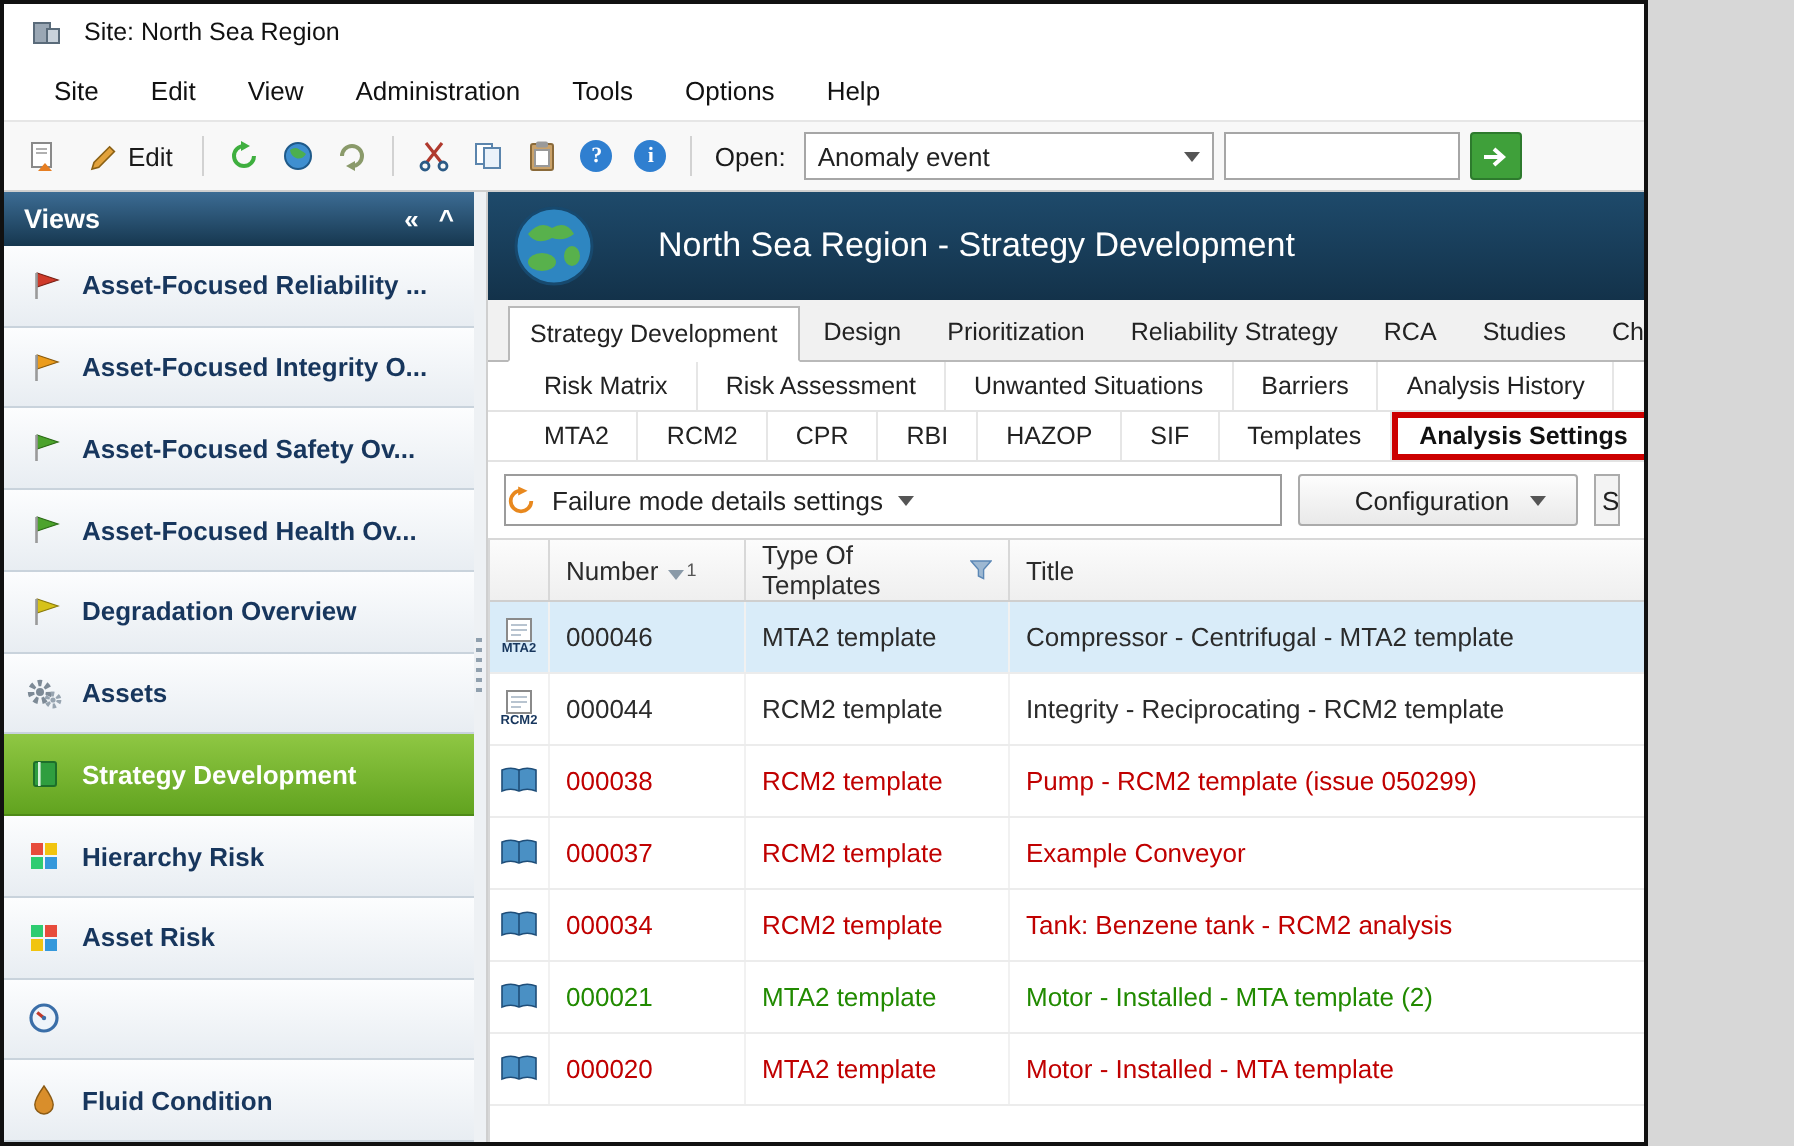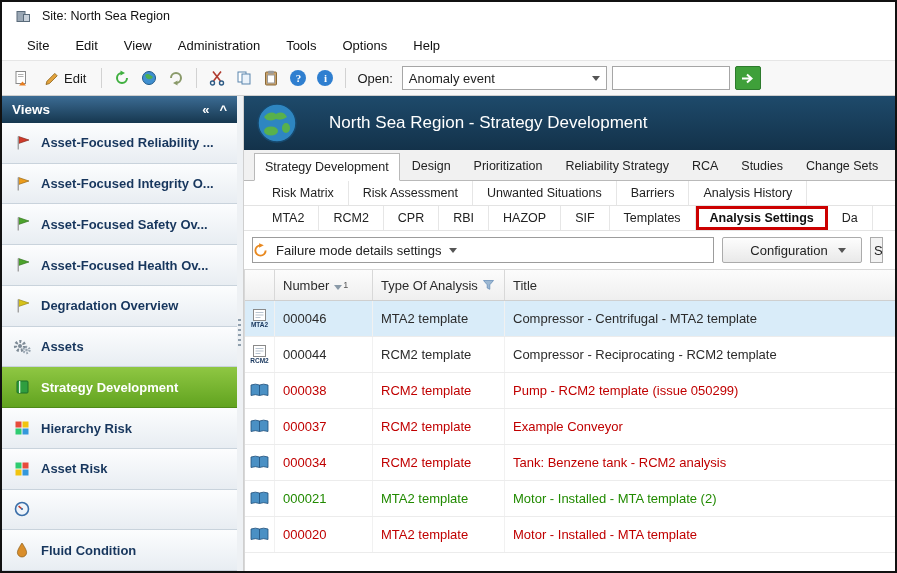--- a/index.html
+++ b/index.html
@@ -1,16 +1,16 @@
 <!DOCTYPE html>
 <html><head>
 <meta charset="utf-8">
 <style>
   html,body{margin:0;padding:0;background:#d7d7d7;font-family:"Liberation Sans",sans-serif;}
-  .window{position:relative;width:897px;height:573px;box-sizing:border-box;border:2px solid #111;
+  .window{position:relative;width:824px;height:573px;box-sizing:border-box;border:2px solid #111;
           background:#fff;display:flex;flex-direction:column;overflow:hidden;}
 
   
   .titlebar{height:28px;display:flex;align-items:center;gap:8px;padding:0 10px;background:#fff;flex:0 0 auto;}
   .title-text{font-size:12.5px;color:#111;}
 
   
   .menubar{height:30px;display:flex;align-items:center;background:#fff;flex:0 0 auto;padding-left:12px;}
   .menu-item{font-size:13px;color:#111;padding:4px 13px;cursor:default;}
 
@@ -389,21 +389,21 @@
         <div class="grid-header">
           <div class="gh gh-icon"></div>
           <div class="gh">
             <span>Number</span>
             <span class="sort-wrap">
               <span class="sort-tri"></span>
                 <em class="sort-num">1</em>
             </span>
           </div>
           <div class="gh">
-            <span>Type Of Analysis</span>
+            <span>Type Of Templates</span>
             <span style="display:flex;">
               <svg width="11" height="10">
                   <path d="M0.5 0.5 H10.5 L6.8 4.8 V9.3 L4.2 8 V4.8 Z" fill="#9db8d2" stroke="#5b87b5" stroke-width="0.7"></path>
                 </svg>
             </span>
           </div>
           <div class="gh" style="border-right:none;">
             <span>Title</span>
           </div>
         </div>
@@ -428,21 +428,21 @@
             <svg width="13" height="12">
                 <rect x="0.5" y="0.5" width="12" height="11" fill="#fff" stroke="#8a8a8a"></rect>
                 <rect x="2.5" y="3" width="8" height="1" fill="#b8c4d0"></rect>
                 <rect x="2.5" y="5.5" width="8" height="1" fill="#b8c4d0"></rect>
                 <rect x="2.5" y="8" width="5" height="1" fill="#b8c4d0"></rect>
               </svg>
             <span class="doc-label">RCM2</span>
           </div>
           <div class="gc">000044</div>
           <div class="gc">RCM2 template</div>
-          <div class="gc" style="border-right:none;">Compressor - Reciprocating - RCM2 template</div>
+          <div class="gc" style="border-right:none;">Integrity - Reciprocating - RCM2 template</div>
         </div>
 
         <div class="grid-row" style="color: rgb(192, 0, 0);">
           <div class="gc gc-icon">
             <svg width="19" height="15" viewBox="0 0 19 15">
                 <path d="M1 2 Q5.5 0.3 9.5 2 Q13.5 0.3 18 2 L18 12.5 Q13.5 10.8 9.5 12.5 Q5.5 10.8 1 12.5 Z" fill="#4a90c4" stroke="#1f4e79" stroke-width="0.8"></path>
                 <path d="M9.5 2 V12.5" stroke="#1f4e79" stroke-width="0.8"></path>
               </svg>
           </div>
           <div class="gc">000038</div>

